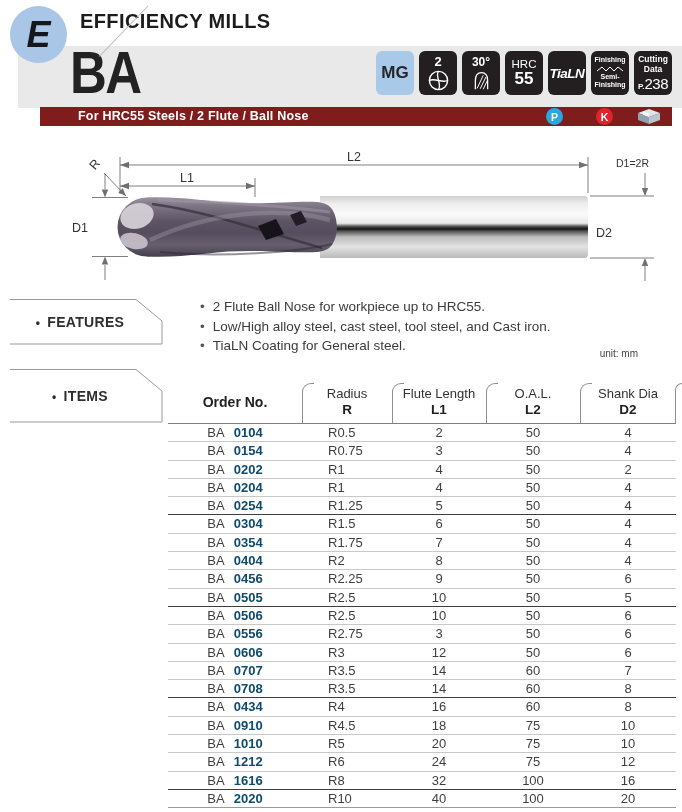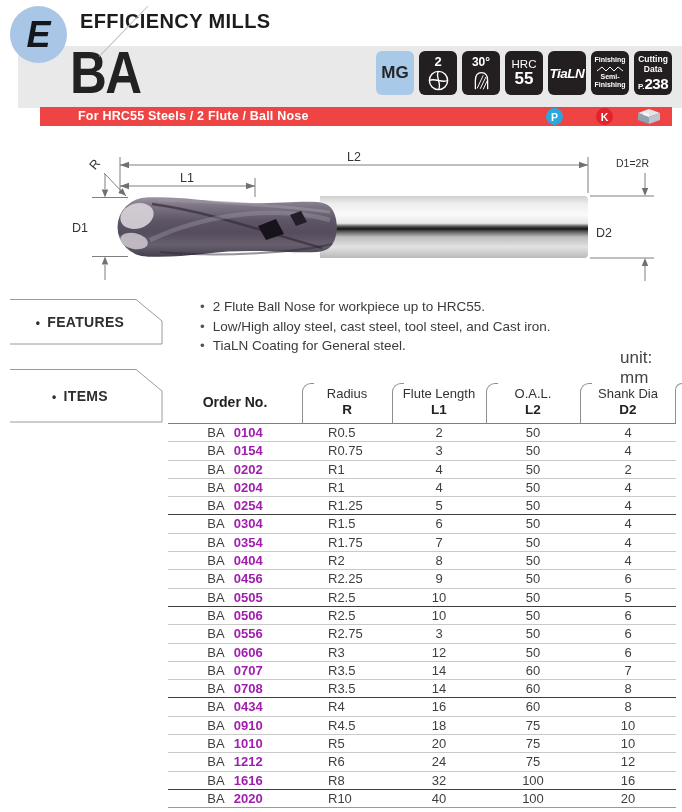--- a/index.html
+++ b/index.html
@@ -29,24 +29,24 @@
   .badge-mg{background:#a9c9e9;color:#26262a;font-weight:900;font-size:17px;}
   .badge .b-num{font-size:13px;font-weight:800;line-height:1;margin-bottom:1px;}
   .badge .b-deg{font-size:12px;font-weight:800;line-height:1;margin-bottom:2px;}
   .badge .hrc-1{font-size:11.5px;font-weight:400;line-height:1.1;}
   .badge .hrc-2{font-size:17px;font-weight:800;line-height:1.05;}
   .badge-tialn{font-style:italic;font-weight:900;font-size:13.5px;letter-spacing:-.5px;}
   .badge .fin-t{font-size:7px;font-weight:700;line-height:1.2;}
   .badge .cut-t{font-size:8.5px;font-weight:700;line-height:1.15;}
   .badge .cut-page{display:flex;align-items:baseline;line-height:1;margin-top:1px;}
   .badge .cut-p{font-size:8px;font-weight:700;}
-  .badge .cut-no{font-size:15px;font-weight:700;letter-spacing:-.5px;}
-
-  
-  #black-bar{left:40px;top:107px;width:632px;height:19px;background:#ef4444;}
+  .badge .cut-no{font-size:15px;font-weight:400;letter-spacing:-.5px;}
+
+  
+  #black-bar{left:40px;top:107px;width:632px;height:19px;background:#7f1d1d;}
   #bar-text{position:absolute;left:38px;top:0;line-height:19px;color:#fff;
     font-size:12.5px;font-weight:700;letter-spacing:.2px;}
   .mat-circle{position:absolute;top:1px;width:17px;height:17px;border-radius:50%;
     color:#fff;font-size:10.5px;font-weight:800;display:flex;align-items:center;justify-content:center;}
   #p-circle{left:506px;background:#29a8df;}
   #k-circle{left:556px;background:#e1232b;}
   #box-icon{position:absolute;left:594px;top:1px;}
 
   
   #diagram{left:0;top:140px;}
@@ -64,33 +64,33 @@
   #features-tab{left:10px;top:299px;height:46px;}
   #features-tab .tab-label{line-height:46px;}
   #items-tab{left:10px;top:369px;height:46px;}
   #items-tab .tab-label{line-height:54px;}
 
   
   #features-list{left:200px;top:297px;font-size:13.5px;color:#3b3b3b;}
   #features-list .feat{line-height:19.5px;}
   #features-list .feat::before{content:"•";margin-right:8px;color:#555;}
 
-  #unit-label{left:620px;top:348px;width:54px;text-align:left;font-size:17px;color:#454545;}
+  #unit-label{left:584px;top:348px;width:54px;text-align:right;font-size:10px;color:#454545;}
 
   
   #items-table{left:168px;top:380px;width:508px;border-collapse:collapse;table-layout:fixed;}
   #items-table th{height:43px;vertical-align:middle;border-bottom:1px solid #7f7f7f;
     font-weight:400;padding:0;}
   #items-table .col-name{font-size:13px;color:#333;line-height:1.35;}
   #items-table .col-sym{font-size:13.5px;font-weight:700;color:#222;line-height:1.2;}
   #items-table th.h-order{font-size:14px;font-weight:700;color:#222;}
   #items-table td{height:17.3px;line-height:17.3px;font-size:13px;color:#3f3f3f;
     text-align:center;border-bottom:1px solid #c9c9c9;padding:0;white-space:nowrap;}
   #items-table td.c-radius{text-align:left;padding-left:26px;}
-  #items-table td.c-order b{margin-left:9px;font-weight:700;color:#a21caf;}
+  #items-table td.c-order b{margin-left:9px;font-weight:700;color:#0c4a6e;}
   #items-table tr.group-end td{border-bottom:1.7px solid #3e3e3e;}
   #items-table tbody tr:last-child td{border-bottom:1.4px solid #9a9a9a;}
   .hook{position:absolute;top:383px;width:11px;height:39px;
     border-left:1px solid #8e8e8e;border-top:1px solid #8e8e8e;border-top-left-radius:9px;}
 </style>
 </head>
 <body>
 
 <div id="page">
 

